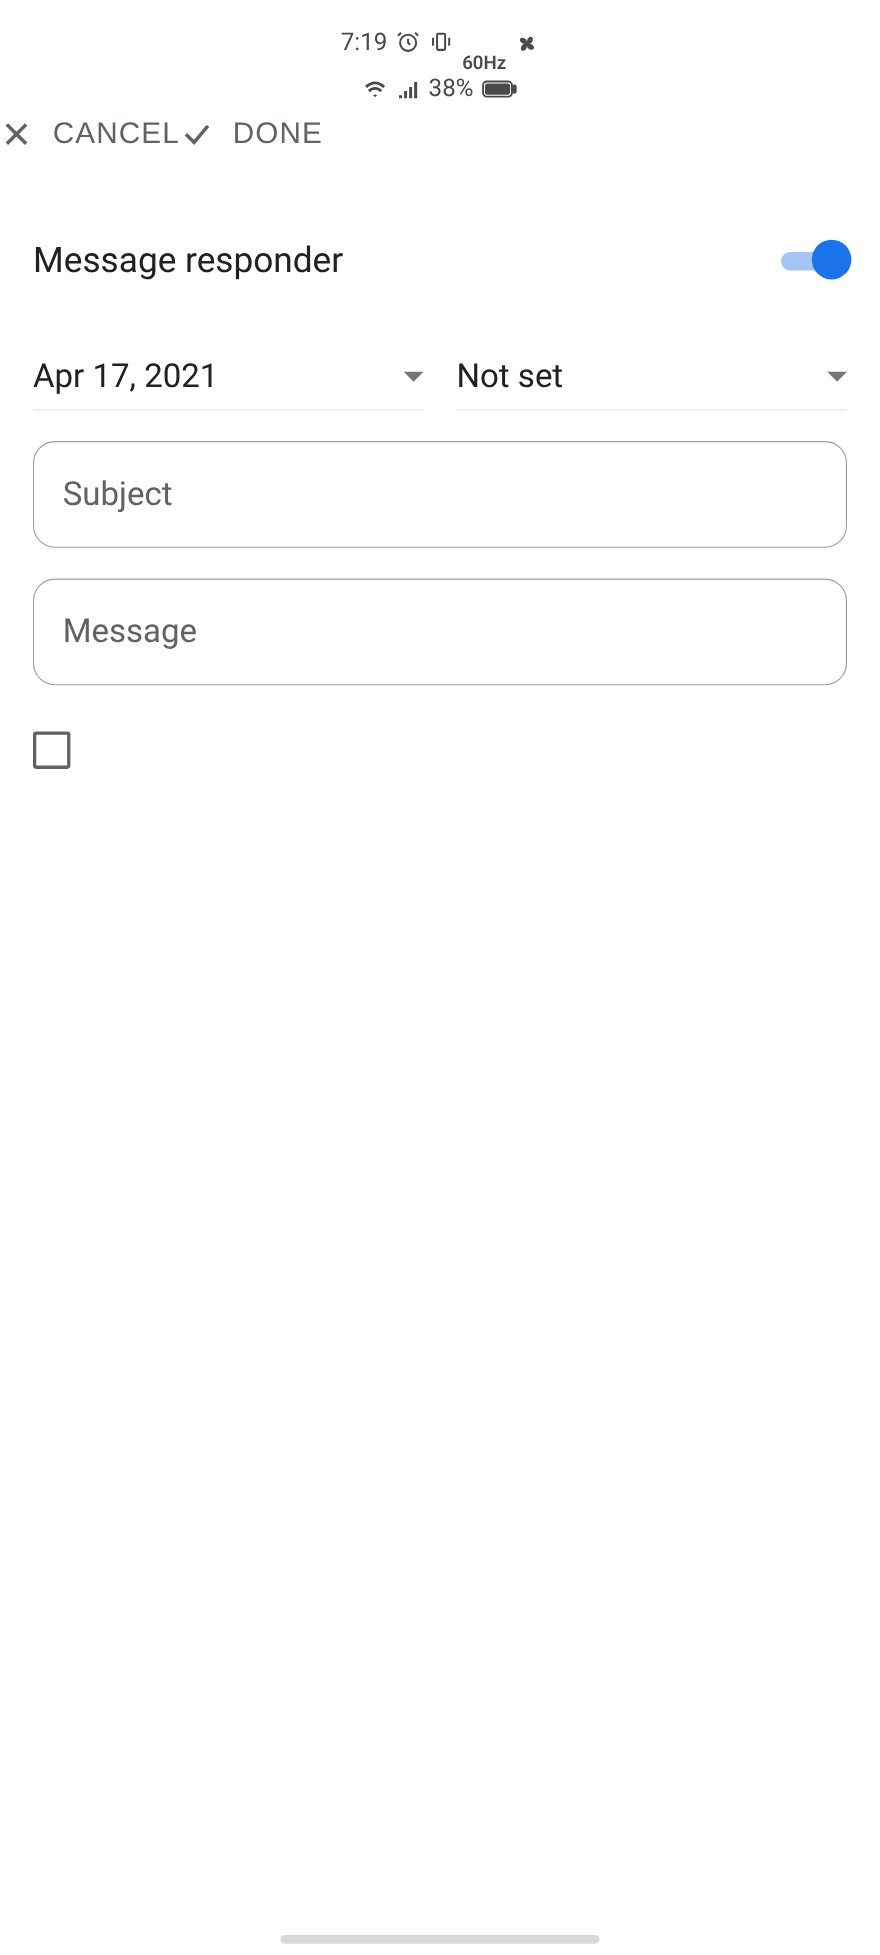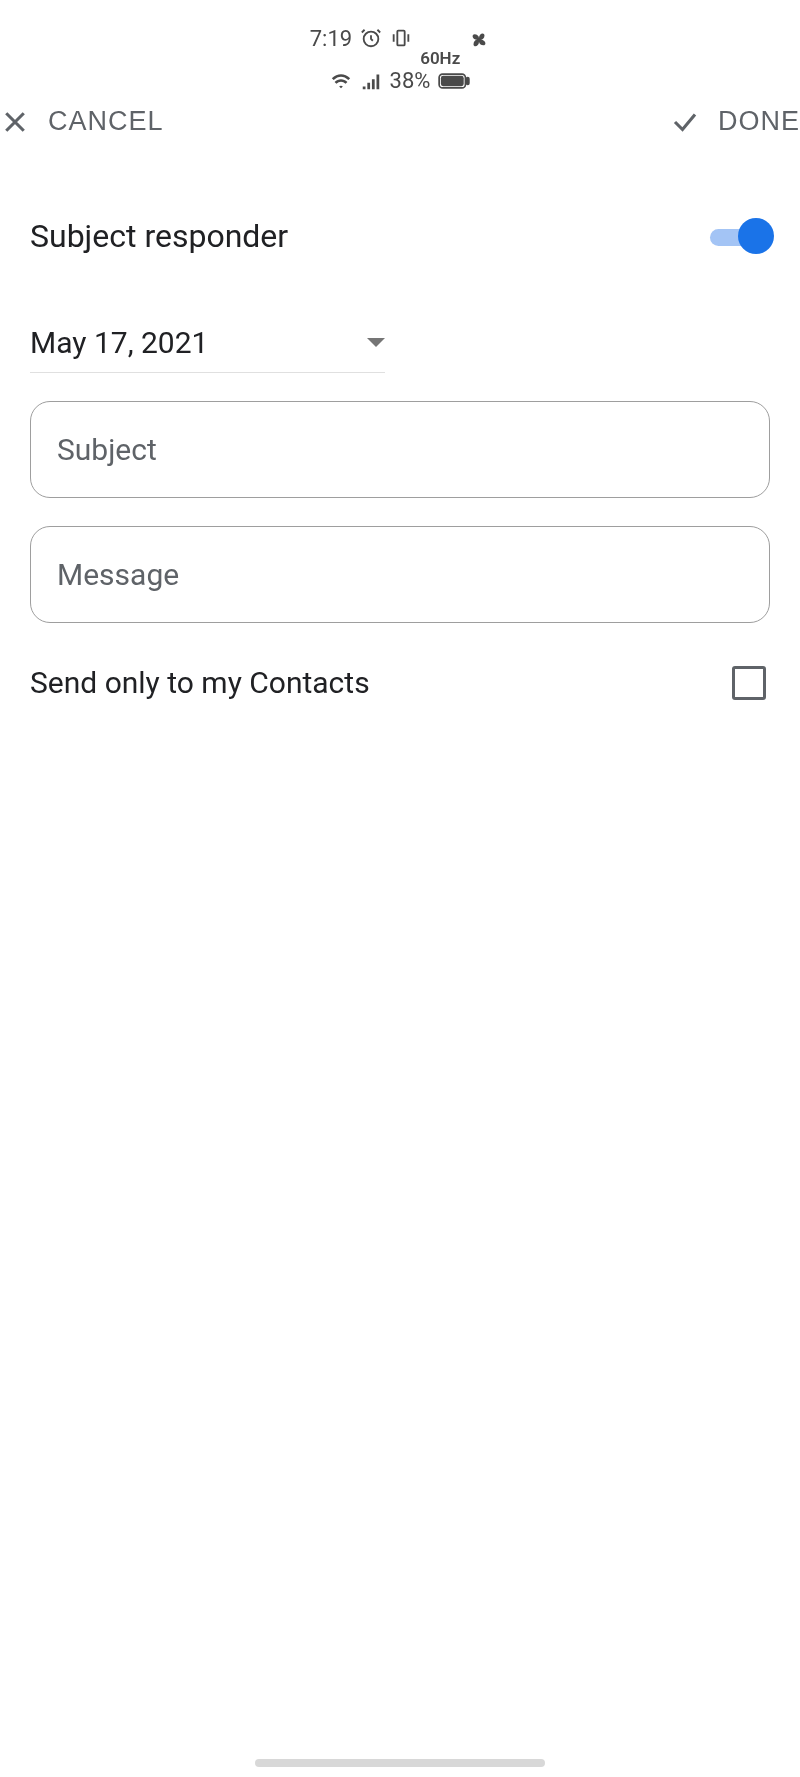--- a/index.html
+++ b/index.html
@@ -42,21 +42,21 @@
       width: 22px;
       height: 22px;
     }
     .status-hz {
       font-size: 17px;
       font-weight: 600;
       margin-top: 40px;
     }
     .top-actions {
       display: flex;
-      justify-content: space-between;
+      justify-content: flex-start;
       align-items: center;
       padding: 50px 0 30px 0;
     }
     .action-button {
       display: flex;
       align-items: center;
       gap: 18px;
       background: none;
       border: none;
       cursor: pointer;
@@ -226,44 +226,47 @@
   </button>
   <button class="action-button">
     <svg class="action-icon" viewBox="0 0 24 24" fill="none" stroke="#5f6368" stroke-width="2.5">
         <path d="M4 12l6 6L20 6"></path>
       </svg>
     <span>DONE</span>
   </button>
 </div>
 
 <div class="setting-row">
-  <div class="setting-title">Subject responder</div>
+  <div class="setting-title">Message responder</div>
   <div class="toggle">
     <div class="toggle-track"></div>
     <div class="toggle-thumb"></div>
   </div>
 </div>
 
 <div class="date-row">
   <div class="date-col">
     <div class="date-select">
-      <span class="date-value">May 17, 2021</span>
+      <span class="date-value">Apr 17, 2021</span>
       <span class="dropdown-arrow"></span>
     </div>
   </div>
   <div class="date-col">
+    <div class="date-select">
+      <span class="date-value">Not set</span>
+      <span class="dropdown-arrow"></span>
+    </div>
   </div>
 </div>
 
 <div class="text-field">
   <input type="text" placeholder="Subject" style="">
 </div>
 
 <div class="text-field">
   <input type="text" placeholder="Message" style="">
 </div>
 
 <div class="checkbox-row">
-  <div class="checkbox-label">Send only to my Contacts</div>
   <div class="checkbox"></div>
 </div>
 
 <div class="home-indicator"></div>
 
 </body></html>

